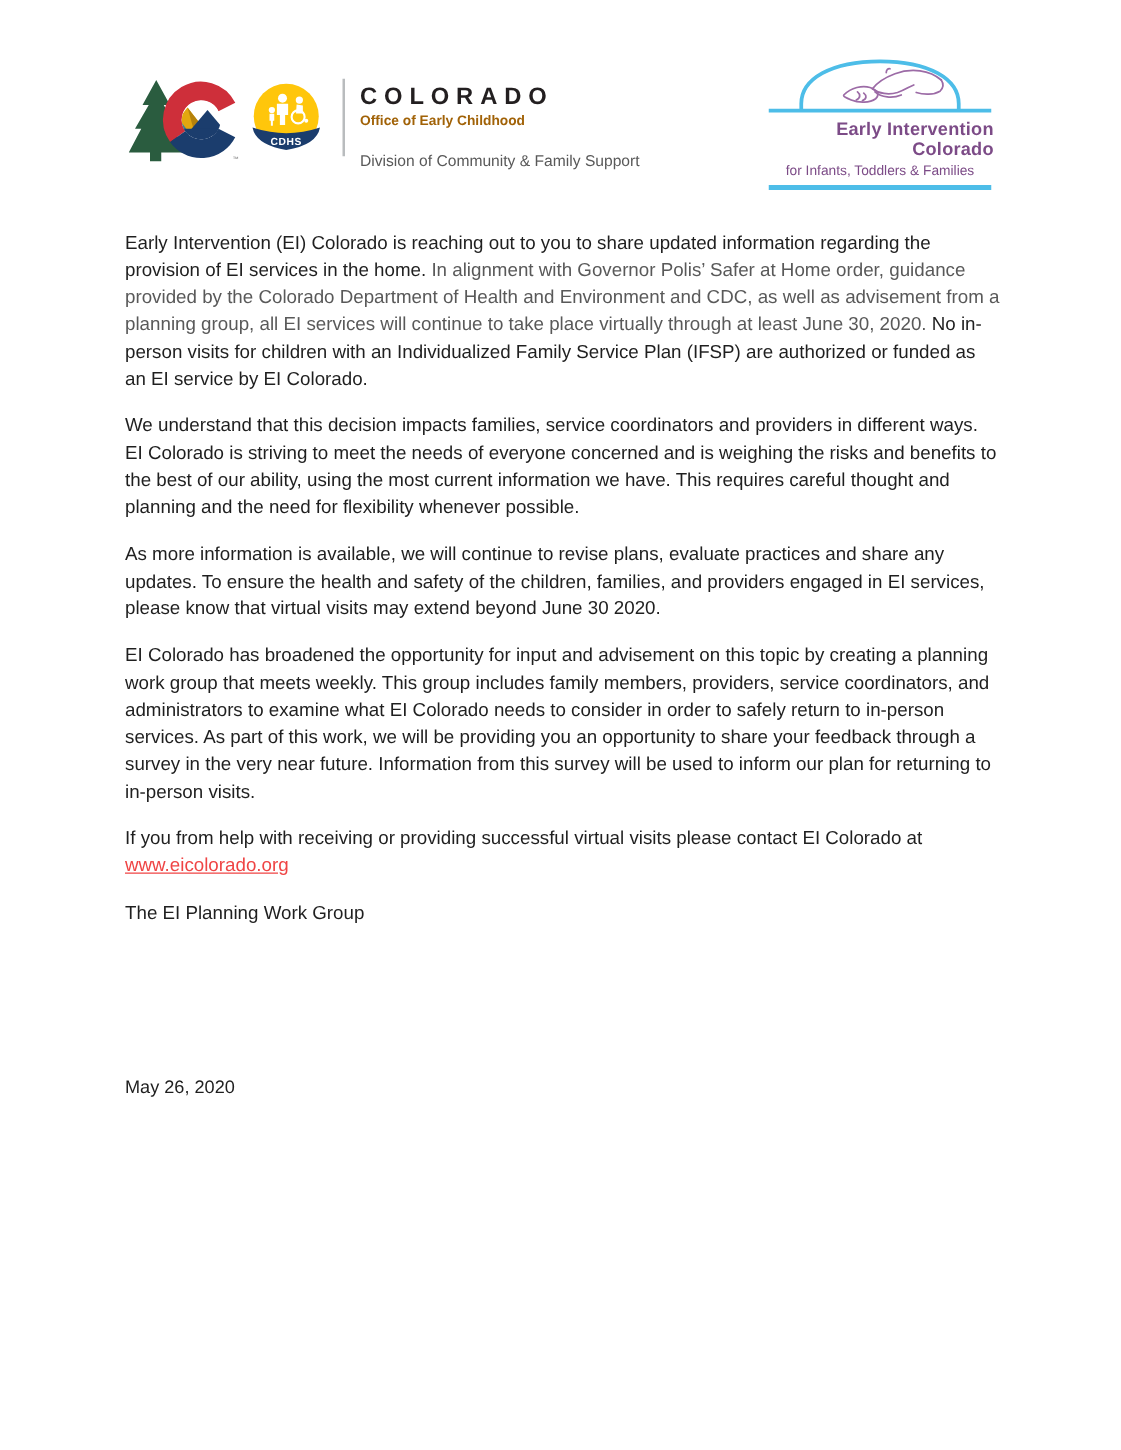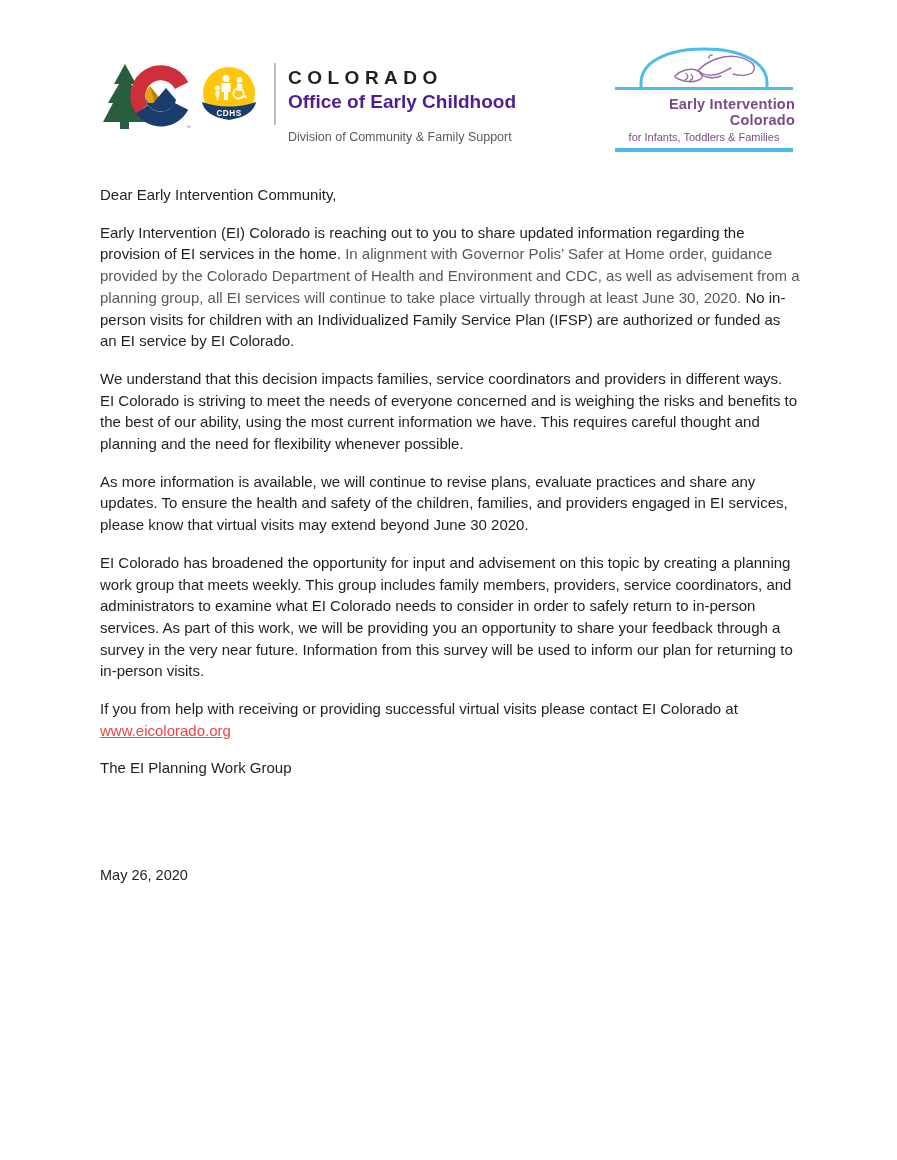--- a/index.html
+++ b/index.html
@@ -21,21 +21,21 @@
   .cdhs-badge { width: 58px; height: 58px; margin: 6px 10px 0 2px; }
   .oec-divider {
     width: 2px; height: 62px; background: #b9bcbe; margin: 3px 12px 0 6px;
   }
   .oec-text { padding-top: 8px; }
   .oec-wordmark {
     font-size: 19px; font-weight: bold; letter-spacing: 5.5px;
     color: #231f20; line-height: 1;
   }
   .oec-office {
-    font-size: 19px; font-weight: bold; color: #4c1d95;
+    font-size: 11px; font-weight: bold; color: #a16207;
     margin-top: 5px; line-height: 1;
   }
   .oec-division {
     font-size: 12.5px; color: #595959; margin-top: 20px; line-height: 1;
   }
 
   .ei-logo { position: absolute; left: 613px; top: 42px; width: 182px; }
   .ei-art { display: block; width: 182px; height: 50px; }
   .ei-title {
     text-align: right; color: #7c4b87; font-weight: bold;
@@ -50,21 +50,21 @@
   
   .letter {
     position: absolute; left: 100px; top: 184px; width: 700px;
     font-size: 15px; line-height: 21.7px;
   }
   .letter p { margin-bottom: 16px; }
   .muted { color: #595959; }
   a.doc-link { color: #ef4444; cursor: pointer; }
   .closing { margin-bottom: 50px !important; }
   .signature { margin-bottom: 0 !important; }
-  .letter-date { margin-top: 86px; font-size: 14.5px; }
+  .letter-date { margin-top: 119px; font-size: 14.5px; }
 </style>
 </head>
 <body>
 
 <div class="oec-logo">
 
   <svg class="oec-mark" viewBox="0 0 95 72">
     <polygon fill="#2a5c3f" points="22,4 33,24 28,24 39,43 33,43 44,62 26,62 26,69 17,69 17,62 0,62 10,43 5,43 16,24 11,24"></polygon>
     <polygon fill="#7a2f55" points="28,44 39,37 39,53"></polygon>
     <path d="M78.5 25.6 A23 23 0 1 0 39.2 49.2" fill="none" stroke="#ce2f3a" stroke-width="15"></path>
@@ -122,21 +122,20 @@
       <path d="M73 31.5 C75.5 33.5 75.5 36.5 72 38"></path>
       <path d="M96 16 C96 14 97.5 12.5 99 13"></path>
     </g>
   </svg>
   <div class="ei-title">Early Intervention Colorado</div>
   <div class="ei-subtitle">for Infants, Toddlers &amp; Families</div>
   <div class="ei-bar"></div>
 </div>
 
 <div class="letter">
-  <p>Dear Early Intervention Community,</p>
 
   <p><span>Early Intervention (EI) Colorado is reaching out to you to share updated information regarding the provision of EI services in the home. </span><span class="muted">In alignment with Governor Polis’ Safer at Home order, guidance provided by the Colorado Department of Health and Environment and CDC, as well as advisement from a planning group, all EI services will continue to take place virtually through at least June 30, 2020. </span><span>No in-person visits for children with an Individualized Family Service Plan (IFSP) are authorized or funded as an EI service by EI Colorado.</span></p>
 
   <p>We understand that this decision impacts families, service coordinators and providers in different ways. EI Colorado is striving to meet the needs of everyone concerned and is weighing the risks and benefits to the best of our ability, using the most current information we have. This requires careful thought and planning and the need for flexibility whenever possible.</p>
 
   <p>As more information is available, we will continue to revise plans, evaluate practices and share any updates. To ensure the health and safety of the children, families, and providers engaged in EI services, please know that virtual visits may extend beyond June 30 2020.</p>
 
   <p>EI Colorado has broadened the opportunity for input and advisement on this topic by creating a planning work group that meets weekly. This group includes family members, providers, service coordinators, and administrators to examine what EI Colorado needs to consider in order to safely return to in-person services. As part of this work, we will be providing you an opportunity to share your feedback through a survey in the very near future. Information from this survey will be used to inform our plan for returning to in-person visits.</p>
 
   <p><span>If you from help with receiving or providing successful virtual visits please contact EI Colorado at </span><a class="doc-link" href="#">www.eicolorado.org</a></p>

